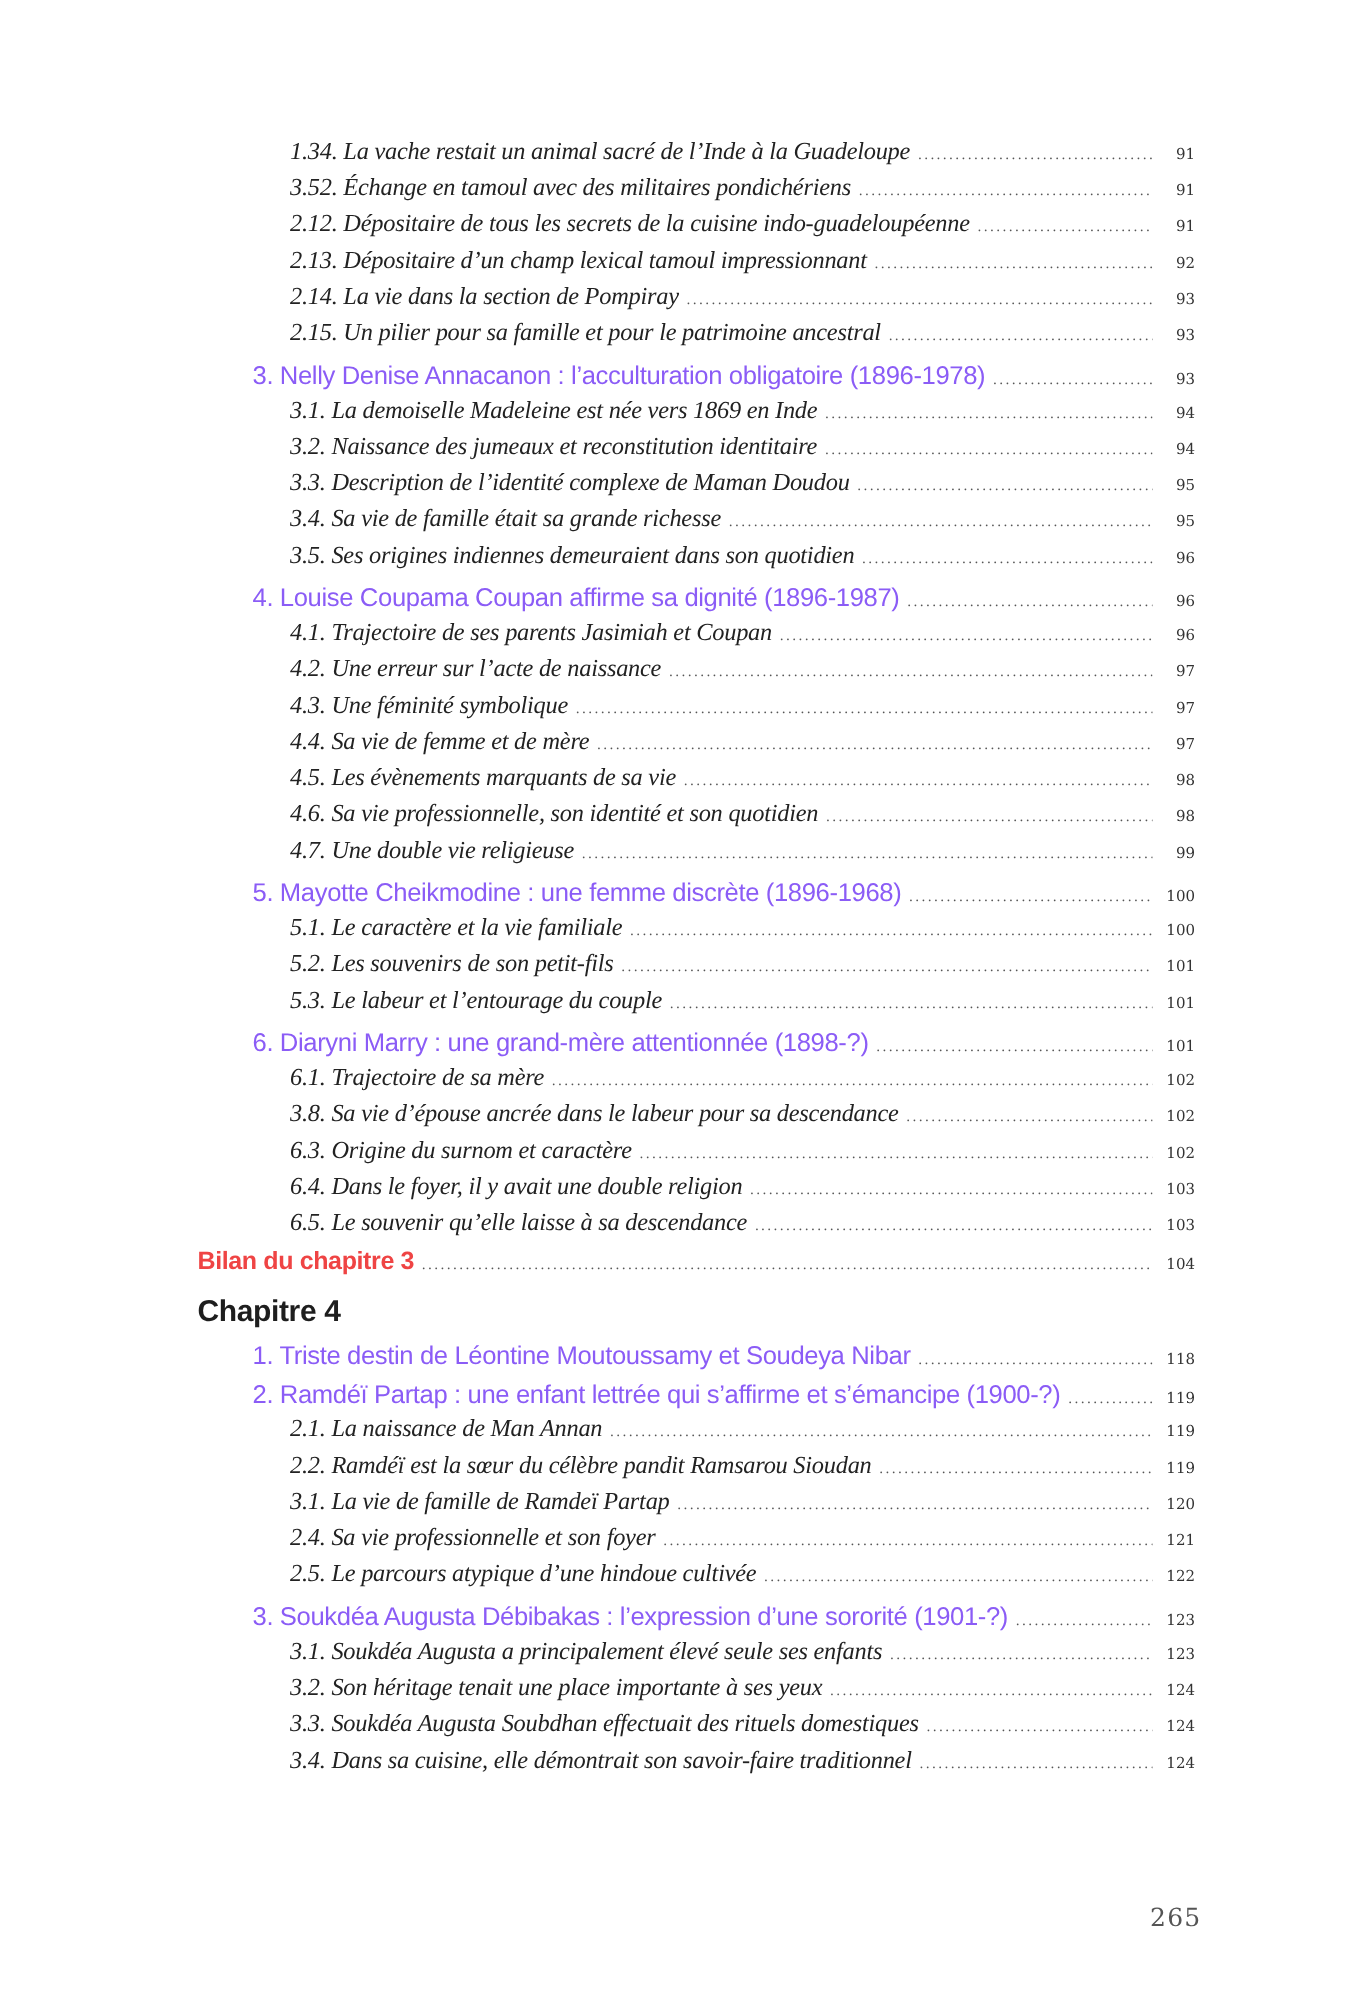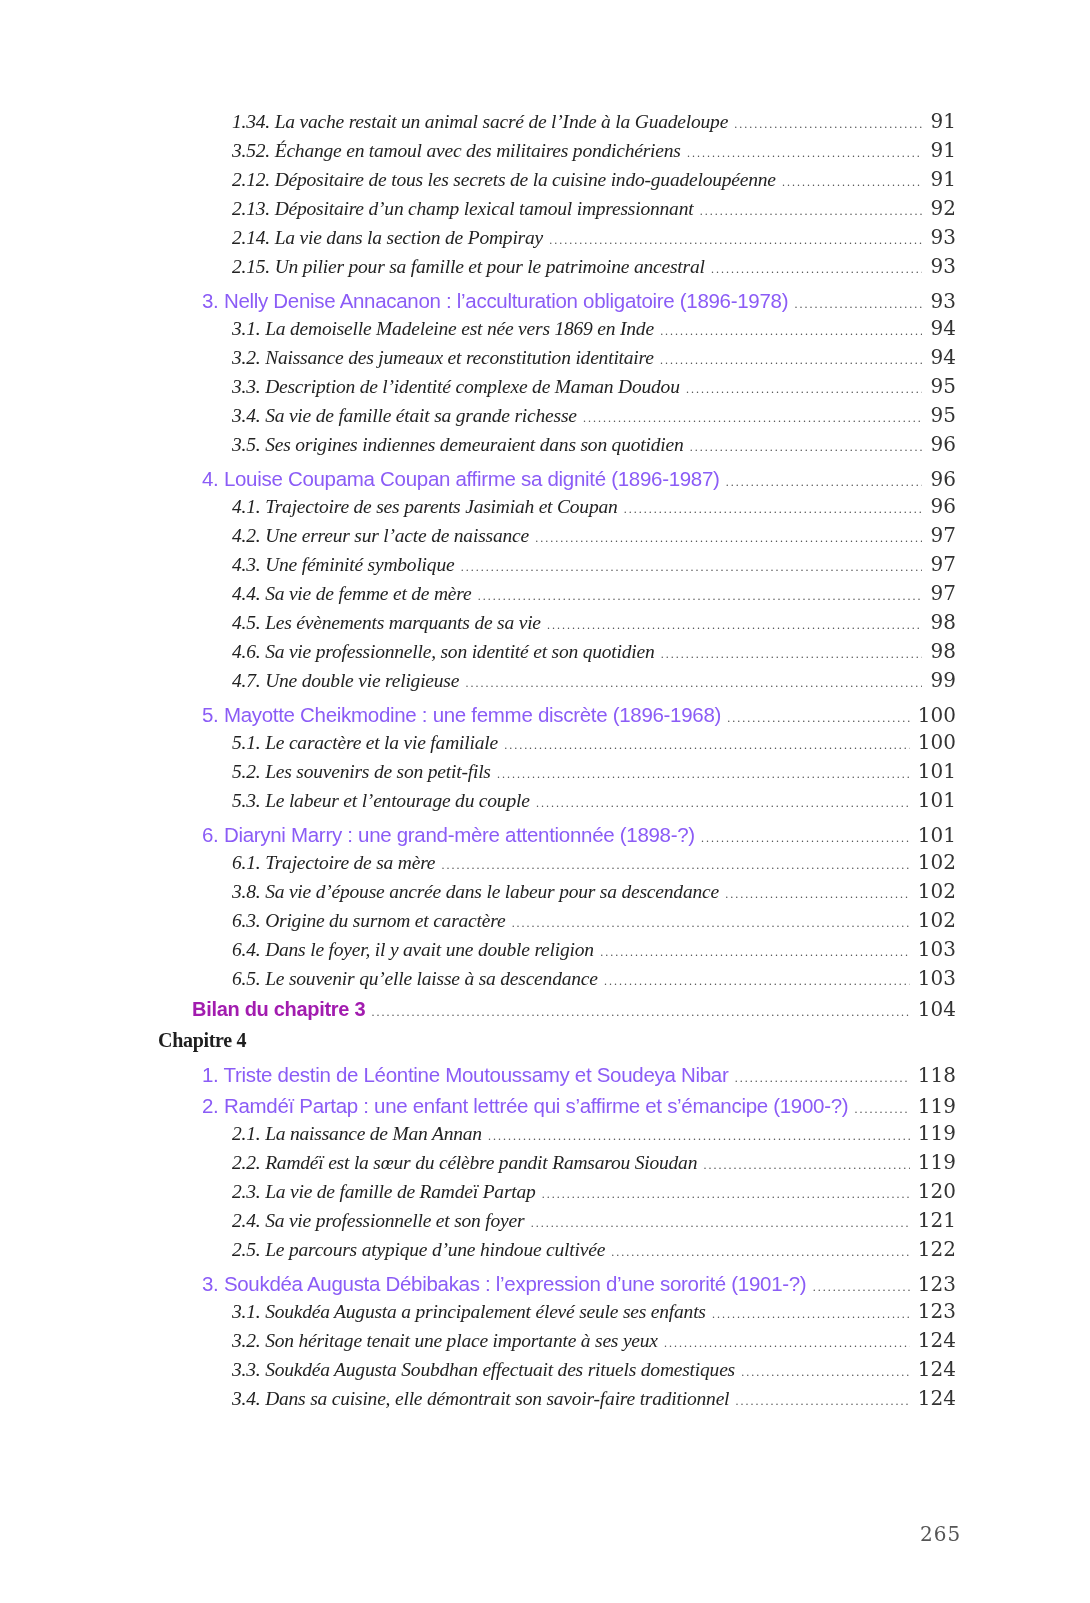--- a/index.html
+++ b/index.html
@@ -4,29 +4,29 @@
   <style>
     html, body { margin: 0; padding: 0; background: #ffffff; }
     body { width: 1090px; height: 1603px; position: relative; overflow: hidden; color: #2a2a2a; }
     .page { position: absolute; left: 0; top: 0; width: 1090px; height: 1603px; }
     .toc { position: absolute; left: 158px; top: 107px; width: 798px; }
     .row { display: flex; align-items: baseline; white-space: nowrap; }
     .row .label { flex: 0 0 auto; }
     .row .leader { flex: 1 1 auto; overflow: hidden; color: #555; margin: 0 8px 0 6px;
       font-family: "DejaVu Serif", serif; font-size: 11px; letter-spacing: 1.5px; line-height: 1; }
     .row .leader::after { content: "................................................................................................................................................................................................................................................"; }
-    .row .page-num { flex: 0 0 auto; font-family: "DejaVu Serif", serif; font-size: 20px; color: #333; text-align: right; min-width: 26px; }
+    .row .page-num { flex: 0 0 auto; font-family: "DejaVu Serif", serif; font-size: 12px; color: #333; text-align: right; min-width: 26px; }
 
     .sub { padding-left: 74px; height: 29px; line-height: 29px; }
     .sub .label { font-family: "Liberation Serif", serif; font-style: italic; font-size: 19.5px; color: #222; letter-spacing: -0.2px; }
     .sec { padding-left: 44px; height: 35px; line-height: 35px; margin-top: 2px; }
     .sec .label { font-family: "Liberation Sans", sans-serif; font-size: 20.5px; color: #8b5cf6; letter-spacing: -0.3px; }
     .chap { padding-left: 0; height: 32px; line-height: 32px; }
-    .chap .label { font-family: "Liberation Sans", sans-serif; font-weight: bold; font-size: 20px; color: #a21caf; letter-spacing: -0.3px; margin-left: 34px; }
-    .chap-head { font-family: Liberation Serif, serif; font-weight: bold; font-size: 20px; color: #1e1e1e; height: 30px; line-height: 30px; letter-spacing: -0.3px; }
+    .chap .label { font-family: "Liberation Sans", sans-serif; font-weight: bold; font-size: 20px; color: #ef4444; letter-spacing: -0.3px; }
+    .chap-head { font-family: Liberation Sans, sans-serif; font-weight: bold; font-size: 24px; color: #1e1e1e; height: 30px; line-height: 30px; margin-top: 10px; letter-spacing: -0.3px; }
     .tight { margin-top: -4px; }
 
     .folio { position: absolute; left: 920px; top: 1522px; font-family: "DejaVu Serif", serif; font-size: 20px; color: #555; letter-spacing: 1px; }
   </style>
 </head>
 <body>
 
 <div class="page">
   <div class="toc">
 
@@ -207,21 +207,21 @@
         <span class="label">2.1. La naissance de Man Annan</span>
         <span class="leader"></span>
         <span class="page-num">119</span>
       </div>
     <div class="row sub">
         <span class="label">2.2. Ramdéï est la sœur du célèbre pandit Ramsarou Sioudan</span>
         <span class="leader"></span>
         <span class="page-num">119</span>
       </div>
     <div class="row sub">
-        <span class="label">2.3. La vie de famille de Ramdeï Partap</span>
+        <span class="label">3.1. La vie de famille de Ramdeï Partap</span>
         <span class="leader"></span>
         <span class="page-num">120</span>
       </div>
     <div class="row sub">
         <span class="label">2.4. Sa vie professionnelle et son foyer</span>
         <span class="leader"></span>
         <span class="page-num">121</span>
       </div>
     <div class="row sub">
         <span class="label">2.5. Le parcours atypique d’une hindoue cultivée</span>

